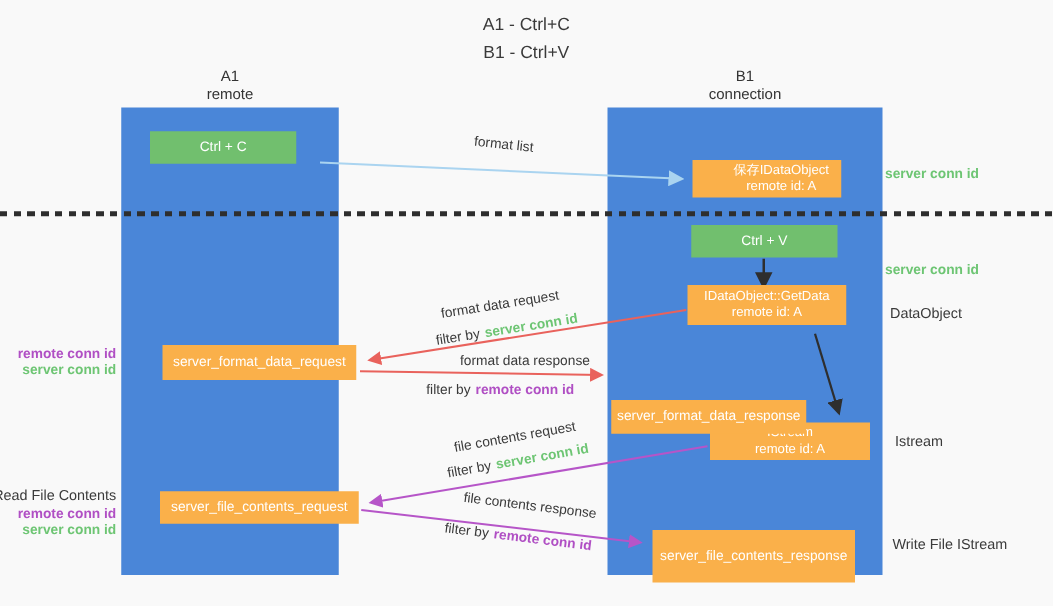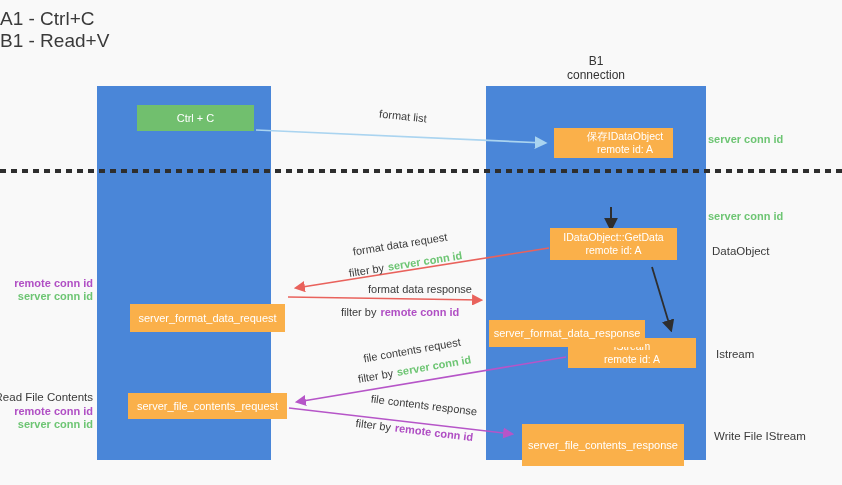--- a/index.html
+++ b/index.html
@@ -5,21 +5,21 @@
   html,body { margin:0; padding:0; background:#f9f9f9; }
   * { box-sizing:border-box; }
   .canvas {
     position:relative; width:842px; height:485px; overflow:hidden;
     background:#f9f9f9;
     font-family:"Liberation Sans", sans-serif;
     color:#3a3a3a;
   }
   .title {
     position:absolute; top:8px; left:0; width:842px;
-    text-align:left; font-size:19px; line-height:22px; color:#3a3a3a;
+    text-align:center; font-size:14px; line-height:22px; color:#3a3a3a;
   }
   .col-header {
     position:absolute; top:54px; text-align:center;
     font-size:12px; line-height:14px; color:#333;
   }
   .col-header.a1 { left:97px;  width:174px; }
   .col-header.b1 { left:486px; width:220px;text-align:center; }
   .lifeline { position:absolute; top:86px; height:374px; background:#4a86d8; }
   .lifeline.a1 { left:97px;  width:174px; }
   .lifeline.b1 { left:486px; width:220px; }
@@ -43,23 +43,27 @@
   .filter span { display:inline-block; }
   .filter .pre { margin-right:4px; }
 </style>
 </head>
 <body>
 
 <div class="canvas">
 
   <div class="title">
     <div>A1 - Ctrl+C</div>
-    <div>B1 - Read+V</div>
+    <div>B1 - Ctrl+V</div>
   </div>
 
+  <div class="col-header a1">
+    <div>A1</div>
+    <div>remote</div>
+  </div>
   <div class="col-header b1">
     <div>B1</div>
     <div>connection</div>
   </div>
 
   <div class="lifeline a1"></div>
   <div class="lifeline b1"></div>
 
   <div class="dotted"></div>
 
@@ -80,37 +84,40 @@
     </defs>
     <line x1="256" y1="130" x2="545" y2="143" stroke="#aad4f0" stroke-width="1.6" marker-end="url(#m-blue)"></line>
     <line x1="611" y1="207" x2="611" y2="229" stroke="#2e2e2e" stroke-width="2" marker-end="url(#m-black)"></line>
     <line x1="652" y1="267" x2="671" y2="330" stroke="#2e2e2e" stroke-width="1.8" marker-end="url(#m-black)"></line>
     <line x1="549" y1="248" x2="296" y2="288" stroke="#e9625c" stroke-width="1.6" marker-end="url(#m-red)"></line>
     <line x1="288" y1="297" x2="481" y2="300" stroke="#e9625c" stroke-width="1.6" marker-end="url(#m-red)"></line>
     <line x1="566" y1="357" x2="297" y2="402" stroke="#b655c8" stroke-width="1.6" marker-end="url(#m-purple)"></line>
     <line x1="289" y1="408" x2="512" y2="434" stroke="#b655c8" stroke-width="1.6" marker-end="url(#m-purple)"></line>
   </svg>
 
-  <div class="node green" style="left:137px;top:105px;width:117px;height:26px;">
+  <div class="node green" style="left:120px;top:105px;width:117px;height:26px;">
     <div>Ctrl + C</div>
+  </div>
+  <div class="node green" style="left:553px;top:180px;width:117px;height:26px;">
+    <div>Ctrl + V</div>
   </div>
 
   <div class="node orange" style="left:554px;top:128px;width:119px;height:30px;padding-left:23px;">
     <div>保存IDataObject</div>
     <div>remote id: A</div>
   </div>
   <div class="node orange" style="left:550px;top:228px;width:127px;height:32px;">
     <div>IDataObject::GetData</div>
     <div>remote id: A</div>
   </div>
   <div class="node orange" style="left:568px;top:338px;width:128px;height:30px;">
     <div>IStream</div>
     <div>remote id: A</div>
   </div>
-  <div class="node orange" style="left:130px;top:276px;width:155px;height:28px;font-size:11px;margin-top:28px;">
+  <div class="node orange" style="left:130px;top:276px;width:155px;height:28px;font-size:11px;">
     <div>server_format_data_request</div>
   </div>
   <div class="node orange" style="left:489px;top:290px;width:156px;height:27px;font-size:11px;margin-top:30px;">
     <div>server_format_data_response</div>
   </div>
   <div class="node orange" style="left:128px;top:393px;width:159px;height:26px;font-size:11px;">
     <div>server_file_contents_request</div>
   </div>
   <div class="node orange" style="left:522px;top:424px;width:162px;height:42px;font-size:11px;">
     <div>server_file_contents_response</div>

